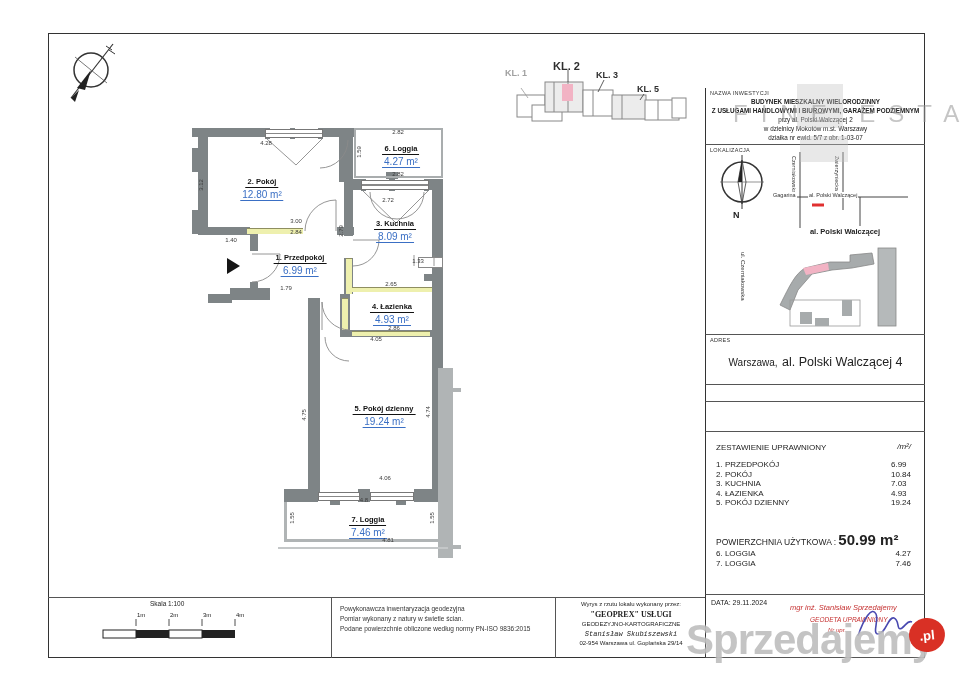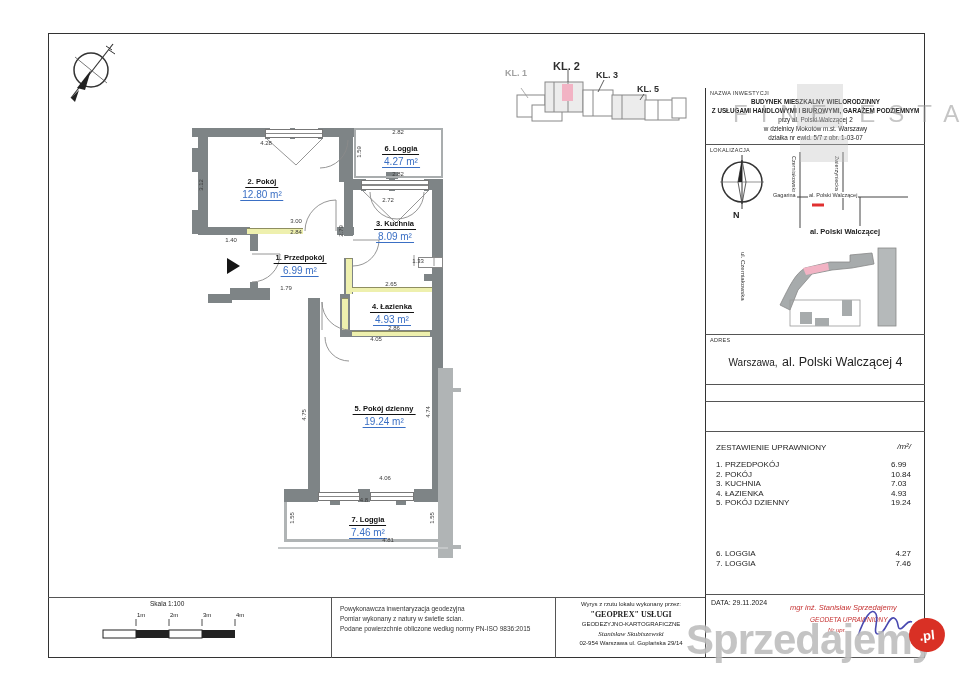--- a/index.html
+++ b/index.html
@@ -279,20 +279,24 @@
       <span>4. ŁAZIENKA</span><br>
       <span>5. POKÓJ DZIENNY</span>
     </div>
     <div style="position:absolute;right:14px;top:28px;line-height:9.5px;text-align:left">
       <span>6.99</span><br>
       <span>10.84</span><br>
       <span>7.03</span><br>
       <span>4.93</span><br>
       <span>19.24</span>
     </div>
+    <div style="position:absolute;left:10px;top:99px">
+      <span style="font-size:8.5px">POWIERZCHNIA UŻYTKOWA :</span>
+      <span style="font-size:15px;font-weight:bold">50.99 m²</span>
+    </div>
     <div style="position:absolute;left:10px;top:117px;line-height:9.5px">
       <span>6. LOGGIA</span><br>
       <span>7. LOGGIA</span>
     </div>
     <div style="position:absolute;right:14px;top:117px;line-height:9.5px;text-align:right">
       <span>4.27</span><br>
       <span>7.46</span>
     </div>
   </div>
 
@@ -328,21 +332,21 @@
     <rect x="102" y="12" width="33" height="8" fill="#222"></rect>
   </svg>
 
   <div class="abs note" style="left:340px;top:604px">Powykonawcza inwentaryzacja geodezyjna</div>
   <div class="abs note" style="left:340px;top:614px">Pomiar wykonany z natury w świetle ścian.</div>
   <div class="abs note" style="left:340px;top:624px">Podane powierzchnie obliczone według normy PN-ISO 9836:2015</div>
 
   <div class="abs ctr" style="left:560px;top:601px;width:142px;font-size:6px">Wyrys z rzutu lokalu wykonany przez:</div>
   <div class="abs ctr" style="left:560px;top:610px;width:142px;font-size:8px;font-weight:bold;font-family:'Liberation Serif',serif">"GEOPREX" USŁUGI</div>
   <div class="abs ctr" style="left:560px;top:621px;width:142px;font-size:6px">GEODEZYJNO-KARTOGRAFICZNE</div>
-  <div class="abs ctr" style="left:560px;top:630px;width:142px;font-size:7px;font-style:italic;font-family:Liberation Serif, serif">Stanisław Skubiszewski</div>
+  <div class="abs ctr" style="left:560px;top:630px;width:142px;font-size:7px;font-style:italic;font-family:Liberation Mono, monospace">Stanisław Skubiszewski</div>
   <div class="abs ctr" style="left:560px;top:640px;width:142px;font-size:6px">02-954 Warszawa ul. Goplańska 29/14</div>
 
   <div class="wm-block" style="left:797px;top:84px;width:46px;height:44px"></div>
   <div class="wm-block" style="left:800px;top:136px;width:48px;height:26px"></div>
   <div class="wm-estate">FINE ESTATE</div>
   <div class="wm-portal">Sprzedajemy</div>
   <div class="wm-badge">.pl</div>
 
 </div>
 

